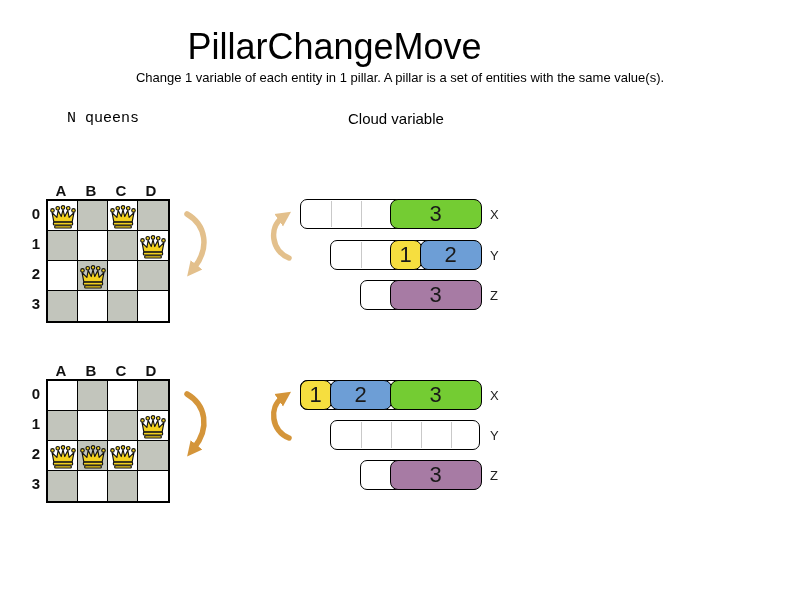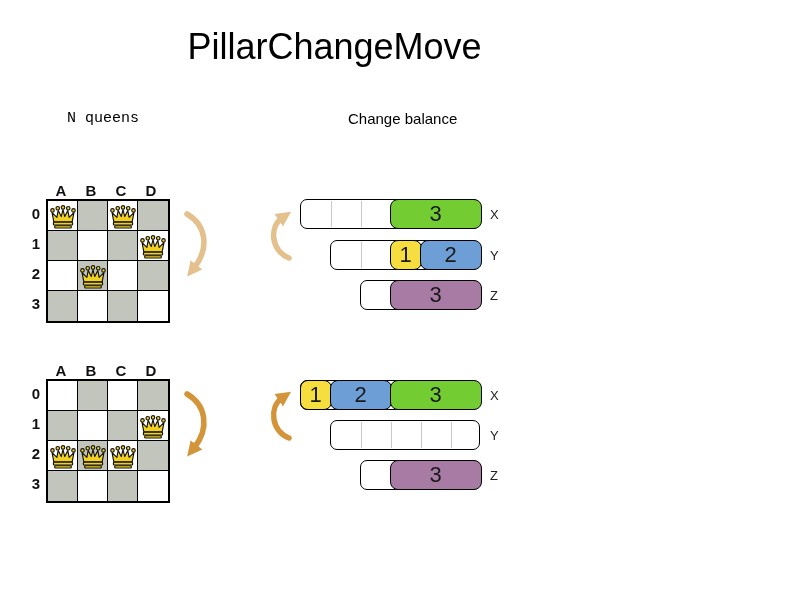--- a/index.html
+++ b/index.html
@@ -33,22 +33,23 @@
   .bar-label{position:absolute;width:20px;height:30px;line-height:31px;
              font-size:13px;color:#222;}
   .arrow{position:absolute;}
   svg{display:block;}
 </style>
 </head>
 <body>
 
 <div class="canvas">
   <div class="title">PillarChangeMove</div>
+  <div class="subtitle">Change 1 variable of each entity in 1 pillar. A pillar is a set of entities with the same value(s).</div>
   <div class="heading hq">N queens</div>
-  <div class="heading hc">Change balance</div>
+  <div class="heading hc">Cloud variable</div>
   <div id="diagram">
       <div class="col-label" style="left: 46px; top: 182px;">A</div>
       <div class="col-label" style="left: 76px; top: 182px;">B</div>
       <div class="col-label" style="left: 106px; top: 182px;">C</div>
       <div class="col-label" style="left: 136px; top: 182px;">D</div>
       <div class="row-label" style="left: 28px; top: 199px;">0</div>
       <div class="row-label" style="left: 28px; top: 229px;">1</div>
       <div class="row-label" style="left: 28px; top: 259px;">2</div>
       <div class="row-label" style="left: 28px; top: 289px;">3</div>
       <div class="board-grid" style="left: 46px; top: 199px;">

